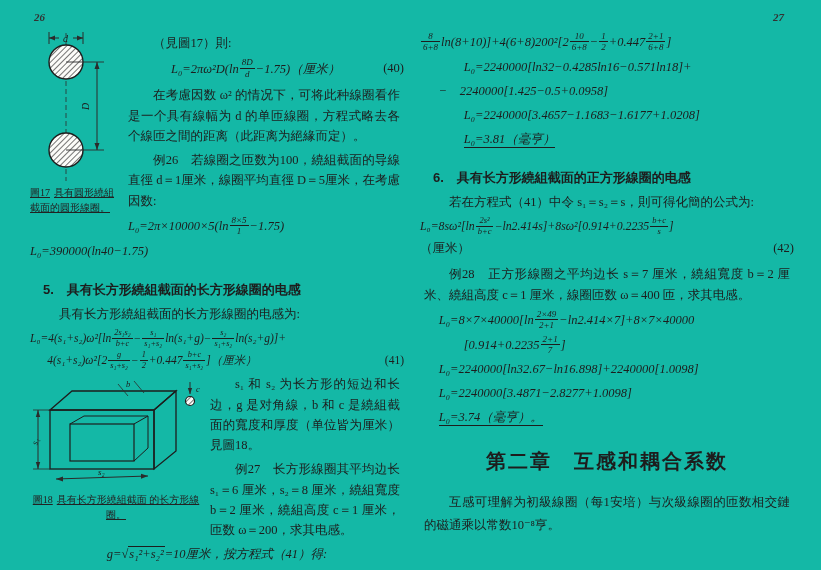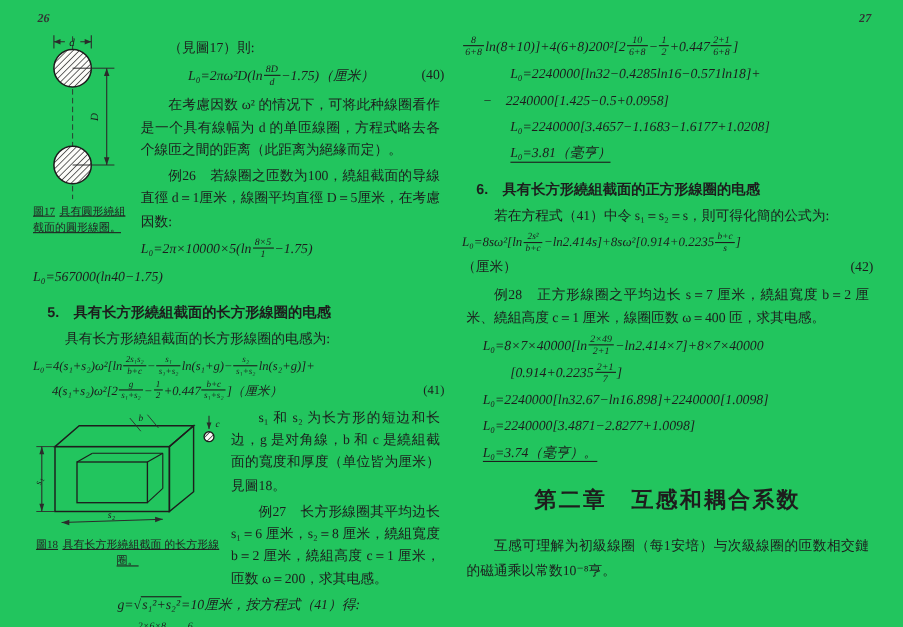--- a/index.html
+++ b/index.html
@@ -1,26 +1,26 @@
 <!DOCTYPE html>
 <html><head>
 <meta charset="utf-8">
 <style>
   html,body{margin:0;padding:0;background:#dddbd6;}
   .sheet{
     position:relative;width:821px;height:570px;margin:0 auto;
-    background:#22c55e;overflow:hidden;color:#1d1d1d;
+    background:#14b8a6;overflow:hidden;color:#1d1d1d;
     font-family:"Liberation Serif","DejaVu Serif",serif;
   }
   .page{position:absolute;top:0;height:570px;}
   .page-left{left:30px;width:374px;}
   .page-right{left:420px;width:374px;}
   .pagenum{position:absolute;top:11px;font-size:11px;font-weight:bold;font-style:italic;color:#333;}
   .pn-left{left:4px;}
-  .pn-right{right:2px;}
+  .pn-right{right:10px;}
   .content{padding-top:29px;font-size:12.5px;line-height:1.62;}
   p{margin:4px;text-align:justify;}
   .ind{text-indent:2em;}
   
   .figbox{float:left;}
   .fig17{width:88px;margin:2px 10px 14px 0;}
   .fig18{width:172px;margin:4px 8px 2px 0;}
   .figcap{font-size:10px;line-height:1.5;color:#222;text-align:left;margin-top:2px;text-decoration:underline;}
   .figcap .figlabel{margin-right:4px;}
   svg{display:block;}
@@ -30,21 +30,21 @@
   .eq .cjk,.eq .eqno{font-style:normal;}
   .eq-c{text-align:center;}
   .eq-l{text-align:left;}
   .eqno{float:right;font-style:normal;}
   .frac{display:inline-block;vertical-align:-0.45em;text-align:center;font-size:0.72em;line-height:1.15;padding:0 1px;}
   .frac .num{display:block;border-bottom:1px solid #1d1d1d;padding:0 2px;}
   .frac .den{display:block;padding:0 2px;}
   .sqrt .rad{border-top:1px solid #1d1d1d;padding:0 1px;}
   .result{border-bottom:1.3px solid #1d1d1d;padding-bottom:1px;}
   
-  .h-sec{font-family:"Liberation Sans","DejaVu Sans",sans-serif;font-weight:bold;font-size:13px;margin:10px 0 2px 0;text-indent:1em;}
+  .h-sec{font-family:"Liberation Sans","DejaVu Sans",sans-serif;font-weight:bold;font-size:13px;margin:16px 0 2px 0;text-indent:1em;}
   .h-chapter{font-family:"Liberation Sans","DejaVu Sans",sans-serif;font-weight:bold;font-size:20px;text-align:center;margin:16px 0 14px 0;letter-spacing:2px;}
   .m1{margin-left:1.5em;} .m3{margin-left:3.5em;}
   .tight{line-height:1.75;}
 </style>
 </head>
 <body>
 
 <div class="sheet">
 
   <div class="page page-left">
@@ -88,21 +88,21 @@
       <div class="eq eq-c">
         <span class="eqno">(40)</span>
         <span>L₀=2πω²D(ln<span class="frac"><span class="num">8D</span><span class="den">d</span></span>−1.75)（厘米）</span>
       </div>
 
       <p class="ind">在考慮因数 ω² 的情况下，可将此种線圈看作是一个具有線幅为 d 的单匝線圈，方程式略去各个線匝之間的距离（此距离为絕緣而定）。</p>
 
       <p class="ind">例26　若線圈之匝数为100，繞組截面的导線直徑 d＝1厘米，線圈平均直徑 D＝5厘米，在考慮因数:</p>
 
       <div class="eq eq-l"><span>L₀=2π×10000×5(ln<span class="frac"><span class="num">8×5</span><span class="den">1</span></span>−1.75)</span></div>
-      <div class="eq eq-l tight"><span>L₀=567000(ln40−1.75)</span></div>
+      <div class="eq eq-l tight"><span>L₀=390000(ln40−1.75)</span></div>
 
       <div class="h-sec">5.　具有长方形繞組截面的长方形線圈的电感</div>
       <p class="ind">具有长方形繞組截面的长方形線圈的电感为:</p>
 
       <div class="eq eq-l tight" style="font-size:11.5px"><span>L₀=4(s₁+s₂)ω²[ln<span class="frac"><span class="num">2s₁s₂</span><span class="den">b+c</span></span>−<span class="frac"><span class="num">s₁</span><span class="den">s₁+s₂</span></span>ln(s₁+g)−<span class="frac"><span class="num">s₂</span><span class="den">s₁+s₂</span></span>ln(s₂+g)]+</span></div>
       <div class="eq eq-l tight m1" style="font-size:11.5px">
         <span class="eqno">(41)</span>
         <span>4(s₁+s₂)ω²[2<span class="frac"><span class="num">g</span><span class="den">s₁+s₂</span></span>−<span class="frac"><span class="num">1</span><span class="den">2</span></span>+0.447<span class="frac"><span class="num">b+c</span><span class="den">s₁+s₂</span></span>]（厘米）</span>
       </div>
 

